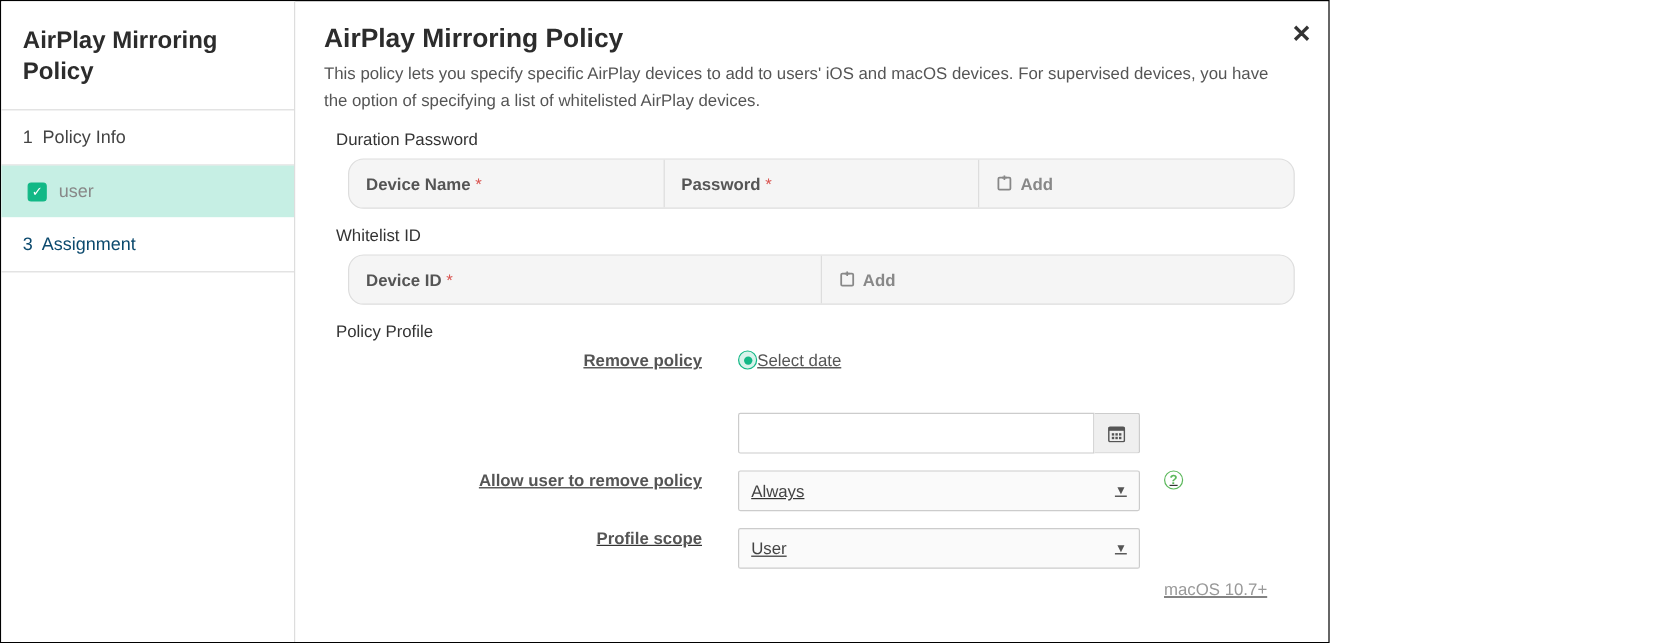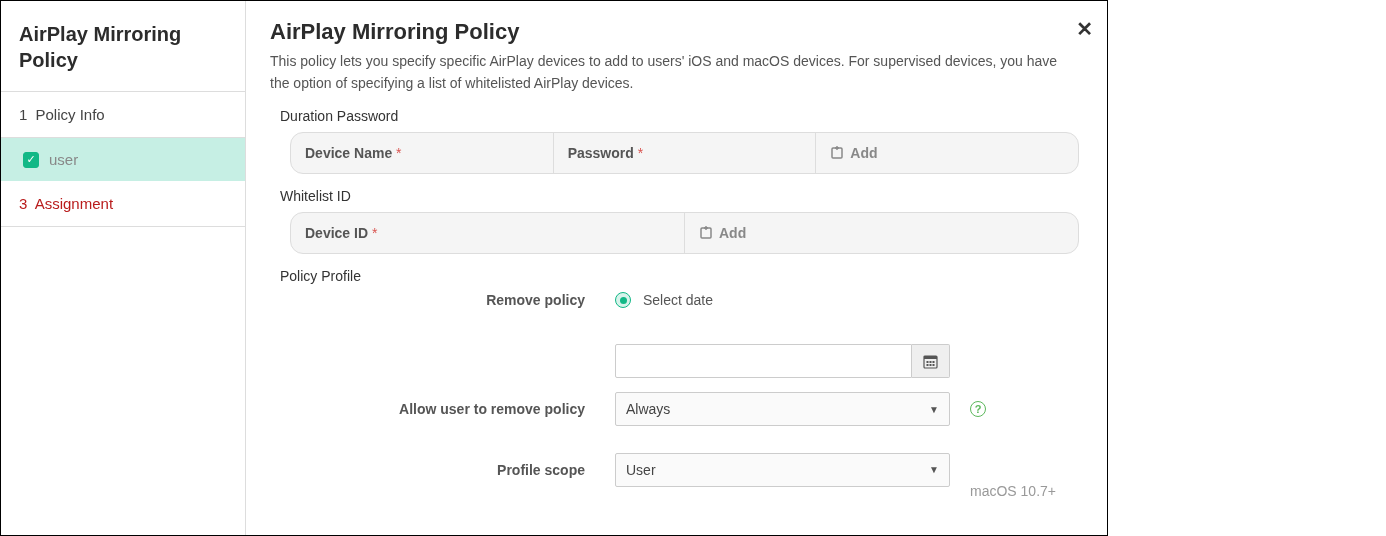--- a/index.html
+++ b/index.html
@@ -68,21 +68,21 @@
       background: #fff;
       flex-shrink: 0;
     }
     .chk.checked {
       background: #12b886;
       border-color: #12b886;
     }
     .step-assign {
       padding: 14px 18px;
       font-size: 15px;
-      color: #b91c1c;
+      color: #0c4a6e;
       border-bottom: 1px solid #ddd;
     }
 
     
     .main {
       flex: 1;
       padding: 18px 28px 20px 24px;
       overflow-y: auto;
       position: relative;
     }
@@ -139,37 +139,37 @@
       font-weight: 600;
       cursor: pointer;
     }
 
     
     .ps-section {
       margin-top: 6px;
     }
     .form-row {
       display: flex;
-      align-items: center;
+      align-items: flex-start;
       margin-bottom: 14px;
+      text-decoration: underline;
     }
     .form-label {
       width: 345px;
       text-align: right;
       padding-right: 30px;
       font-size: 14px;
       font-weight: 600;
       color: #555;
       flex-shrink: 0;
     }
     .form-ctrl {
       width: 335px;
       display: flex;
       align-items: center;
-      gap: 12px;
     }
     .radio {
       width: 16px;
       height: 16px;
       border-radius: 50%;
       border: 1.5px solid #bbb;
       display: inline-flex;
       align-items: center;
       justify-content: center;
       flex-shrink: 0;

